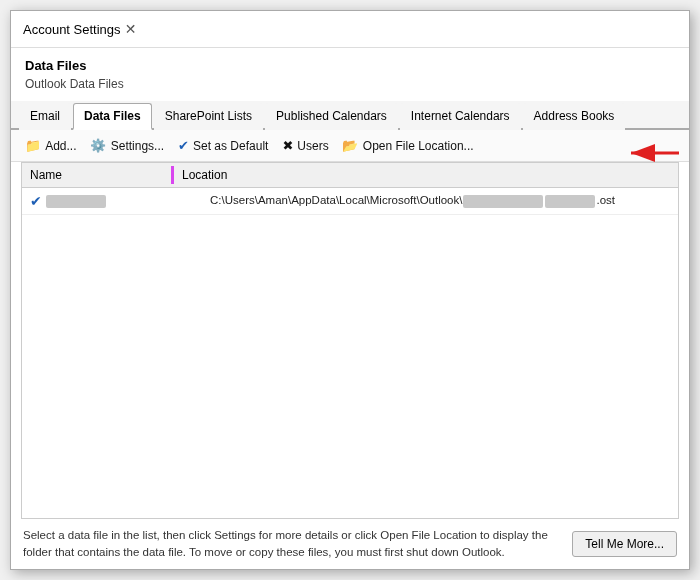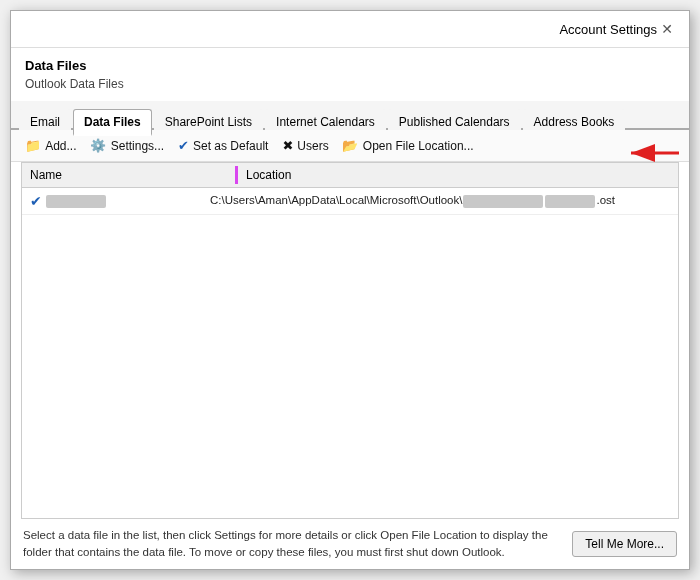--- a/index.html
+++ b/index.html
@@ -19,21 +19,21 @@
       box-shadow: 3px 3px 12px rgba(0,0,0,0.3);
       width: 680px;
       height: 560px;
       display: flex;
       flex-direction: column;
       position: relative;
     }
     .title-bar {
       display: flex;
       align-items: center;
-      justify-content: flex-end;
+      justify-content: flex-start;
       padding: 8px 12px;
       background: #ffffff;
       border-bottom: 1px solid #ddd;
     }
     .title-bar-text {
       font-size: 13px;
       color: #000;
     }
     .close-btn {
       width: 20px;
@@ -67,21 +67,21 @@
       background: #f5f5f5;
     }
     .tab {
       padding: 5px 10px;
       font-size: 12px;
       cursor: pointer;
       border: 1px solid transparent;
       margin-right: 2px;
       background: #f5f5f5;
       position: relative;
-      top: 8px;
+      top: 2px;
       border-radius: 3px 3px 0 0;
       white-space: nowrap;
     }
     .tab.active {
       background: #fff;
       border: 1px solid #aaa;
       border-bottom: 2px solid #fff;
       font-weight: bold;
       z-index: 2;
     }
@@ -115,21 +115,21 @@
     }
     .table-header {
       display: flex;
       background: #f0f0f0;
       border-bottom: 1px solid #ccc;
       font-size: 12px;
       font-weight: normal;
       padding: 3px 0;
     }
     .table-header .col-name {
-      width: 216px;
+      width: 152px;
       padding: 2px 8px;
       border-right: 3px solid #d946ef;
     }
     .table-header .col-location {
       flex: 1;
       padding: 2px 8px;
     }
     .table-body {
       background: #fff;
       height: calc(100% - 24px);
@@ -218,22 +218,22 @@
 
   <div class="section-header">
     <div class="section-title">Data Files</div>
     <div class="section-sub">Outlook Data Files</div>
   </div>
 
   <div class="tabs">
     <div class="tab">Email</div>
     <div class="tab active">Data Files</div>
     <div class="tab">SharePoint Lists</div>
+    <div class="tab">Published Calendars</div>
     <div class="tab">Internet Calendars</div>
-    <div class="tab">Published Calendars</div>
     <div class="tab">Address Books</div>
   </div>
 
   <div class="toolbar">
     <button class="toolbar-btn">
       <span class="icon">📁</span>
       <span>Add...</span>
     </button>
     <button class="toolbar-btn">
       <span class="icon">⚙️</span>

